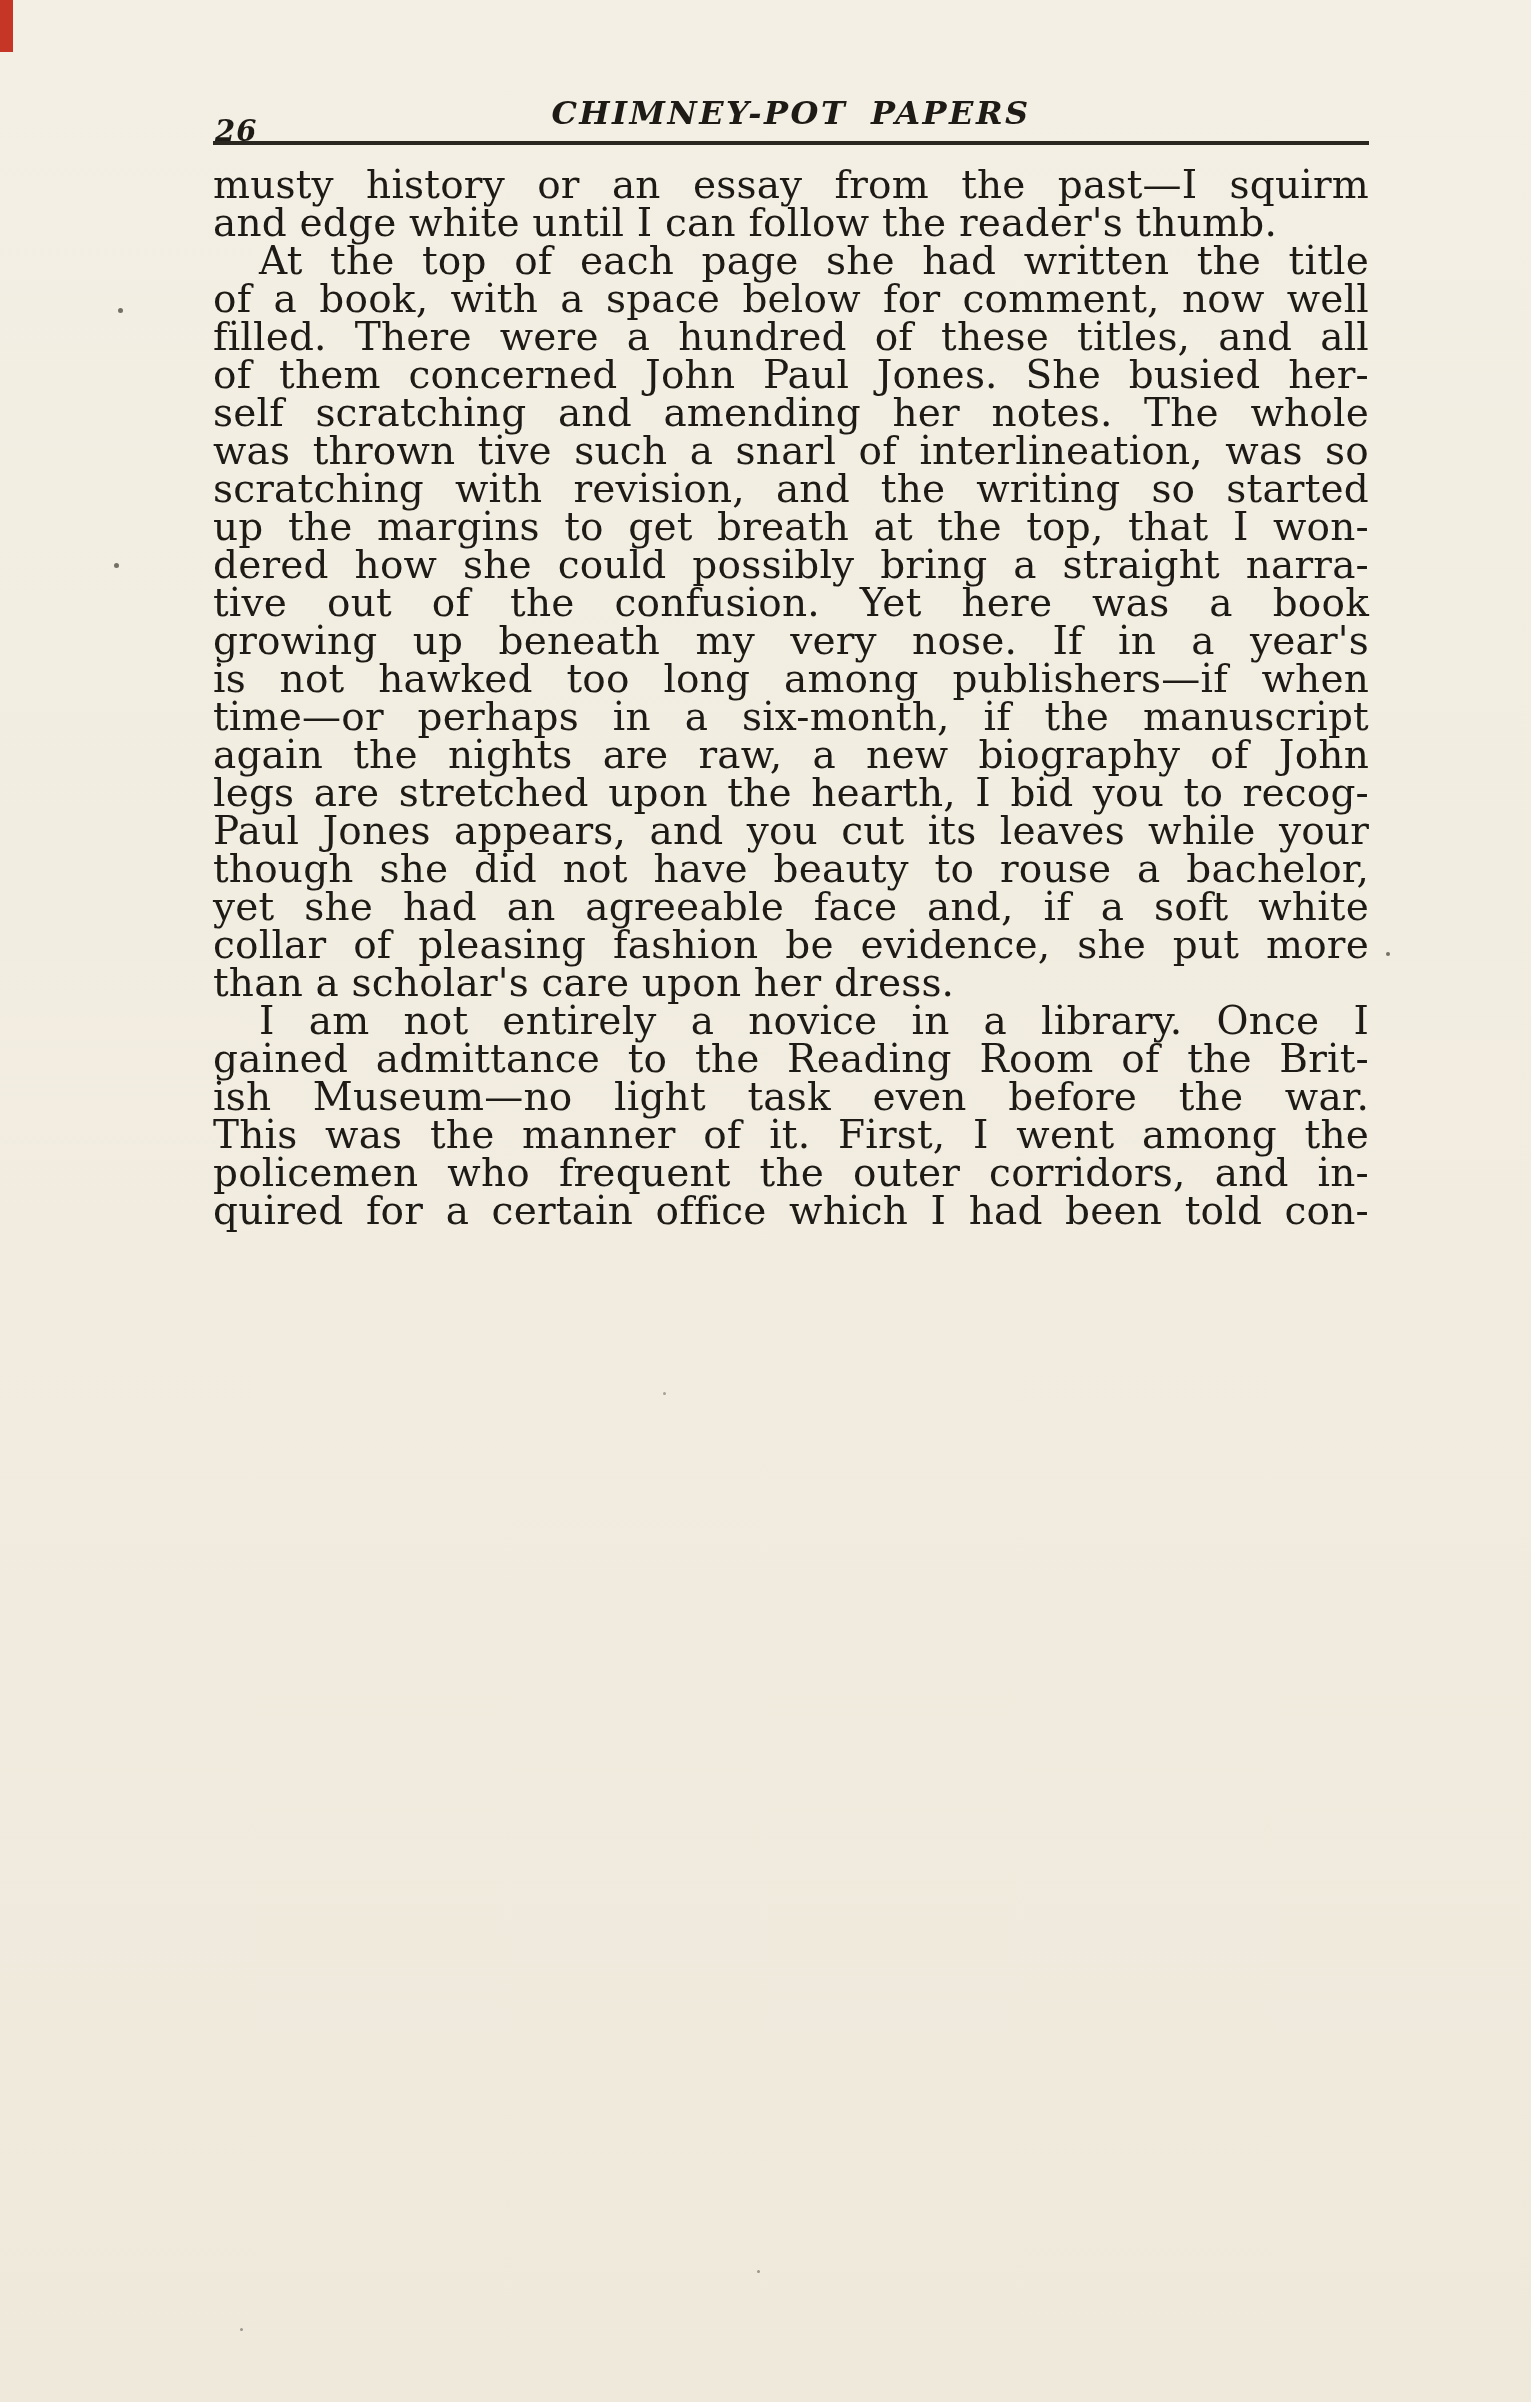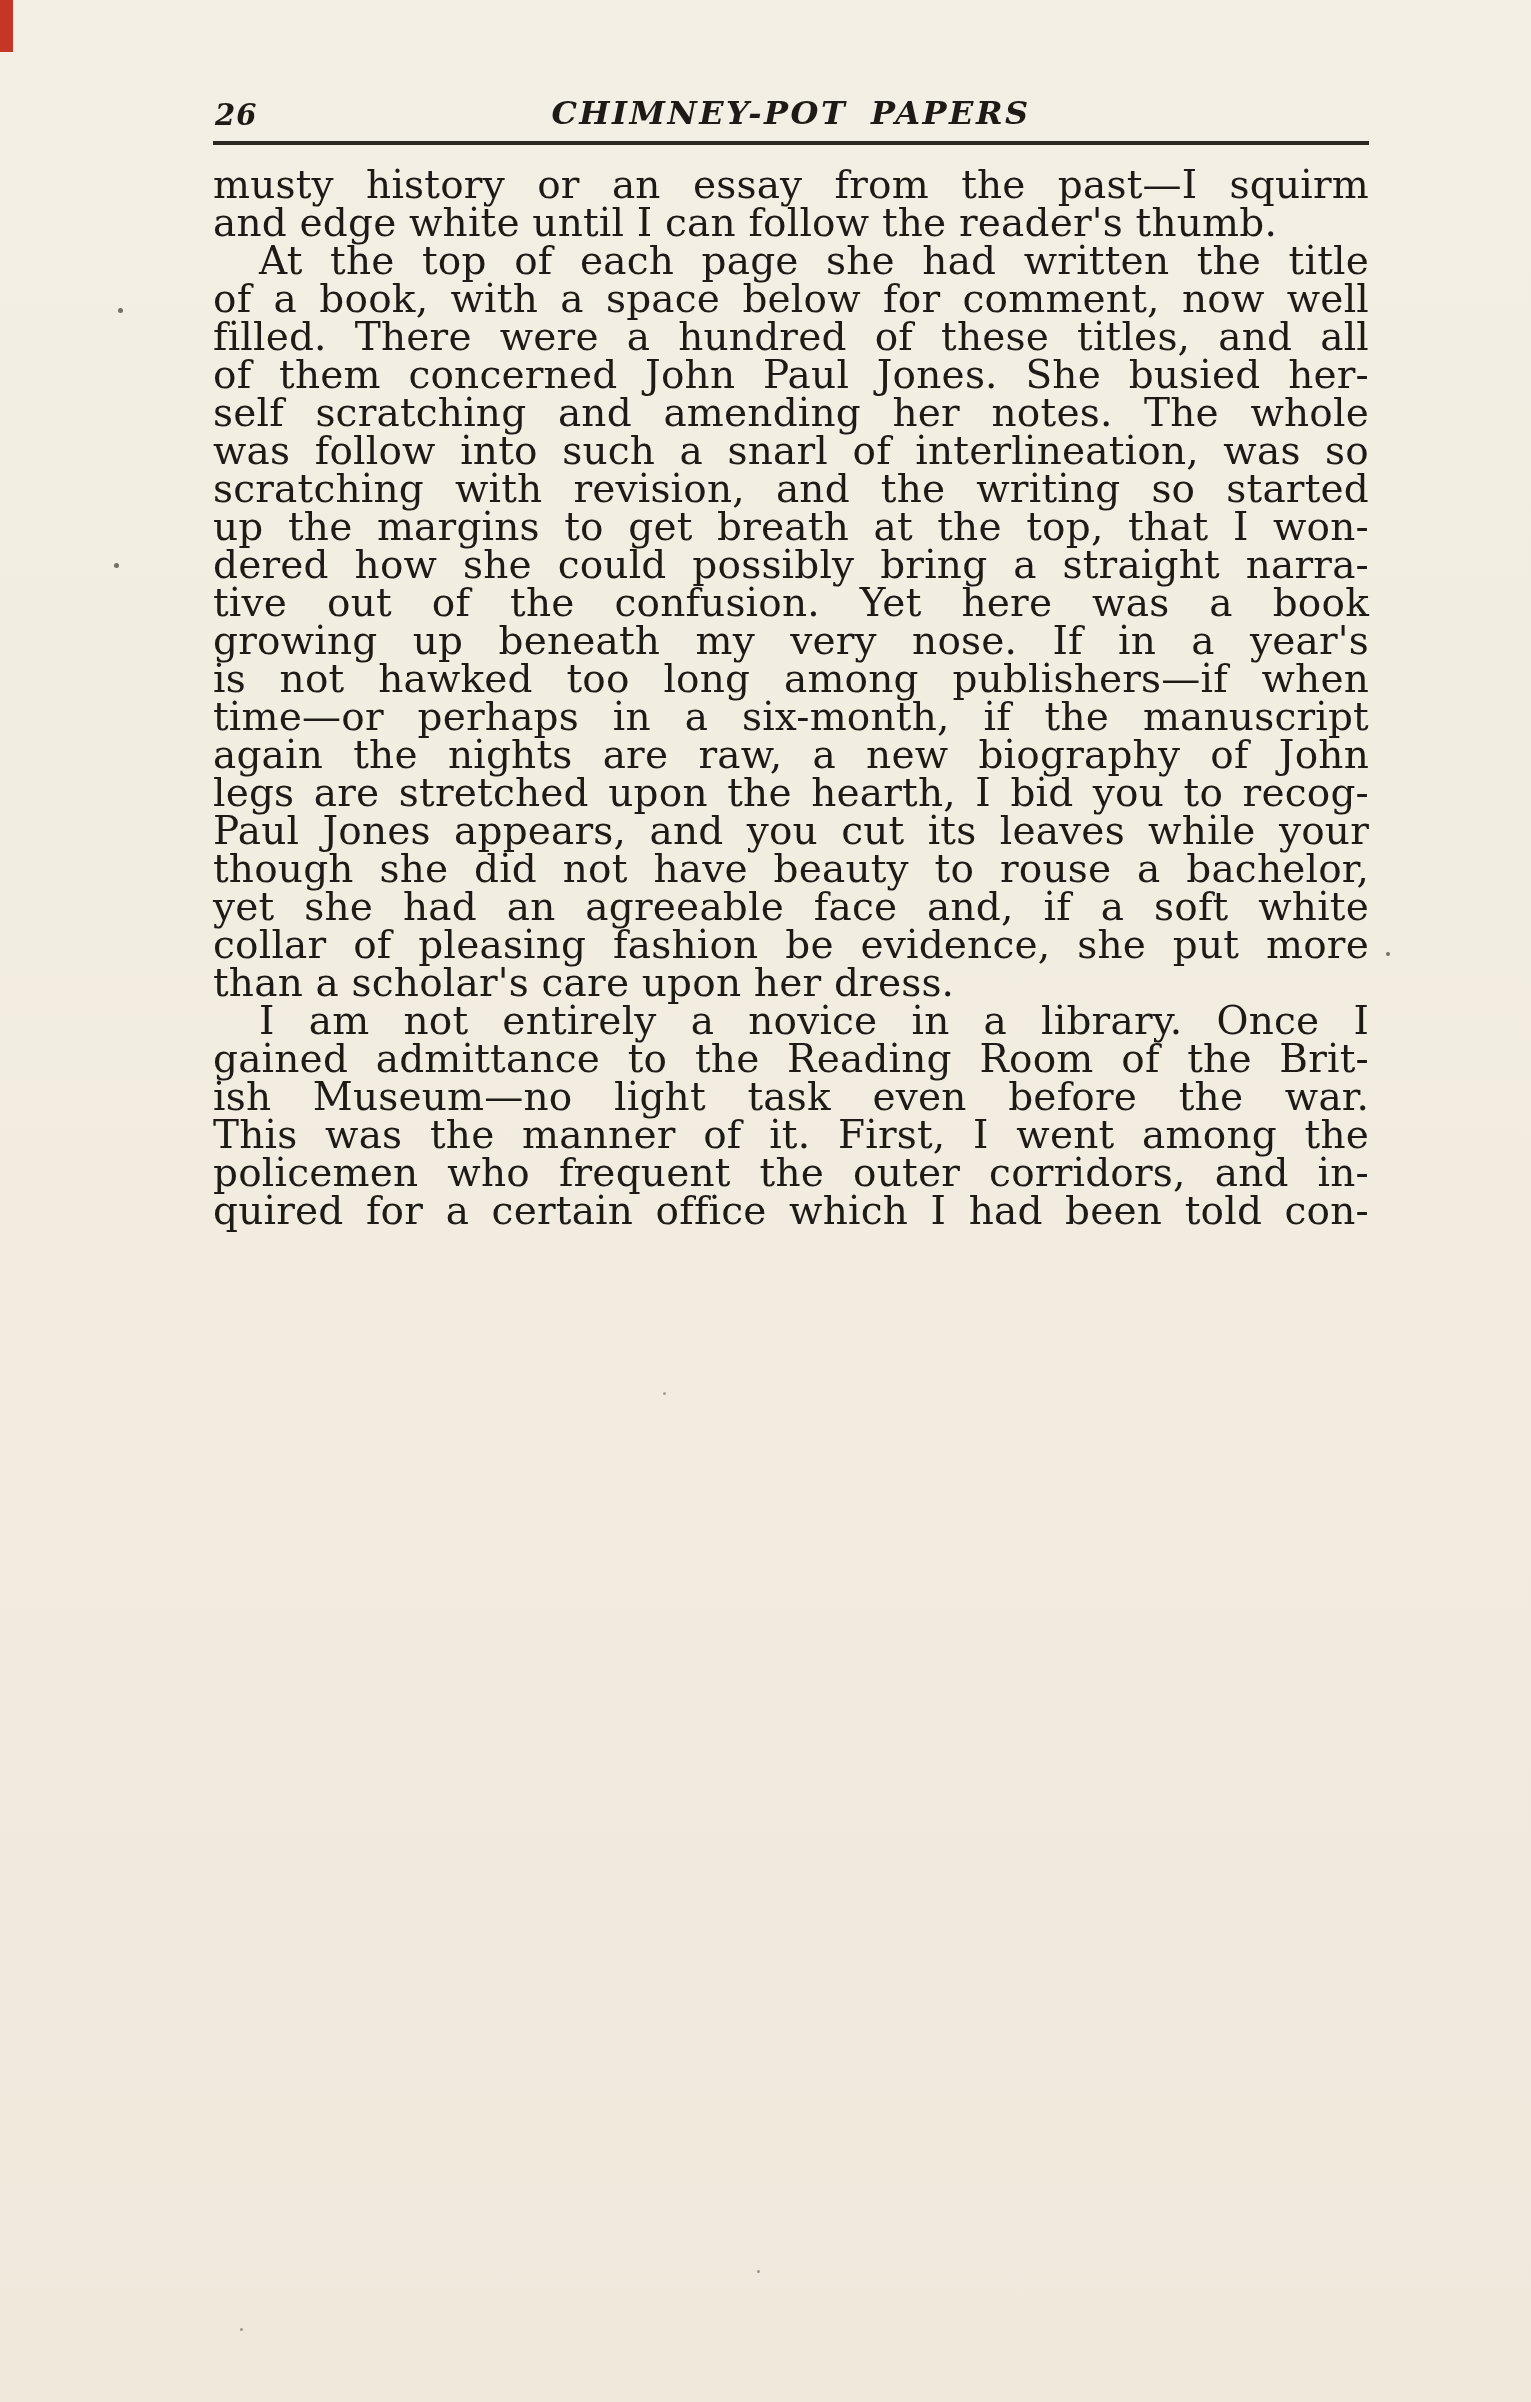--- a/index.html
+++ b/index.html
@@ -30,21 +30,21 @@
     left: 213px;
     top: 94px;
     width: 1156px;
   }
   .header {
     position: relative;
   }
   .page-number {
     position: absolute;
     left: 2px;
-    top: 4px;
+    top: 20px;
     font-style: italic;
     font-weight: bold;
     font-size: 29px;
     letter-spacing: 1px;
   }
   .header-title {
     text-align: center;
     font-style: italic;
     font-weight: bold;
     font-size: 32px;
@@ -97,21 +97,21 @@
     </div>
 
     <div class="body-text">
         <div class="line">musty history or an essay from the past—I squirm</div>
         <div class="line para-end">and edge white until I can follow the reader's thumb.</div>
         <div class="line indent">At the top of each page she had written the title</div>
         <div class="line">of a book, with a space below for comment, now well</div>
         <div class="line">filled. There were a hundred of these titles, and all</div>
         <div class="line">of them concerned John Paul Jones. She busied her-</div>
         <div class="line">self scratching and amending her notes. The whole</div>
-        <div class="line">was follow into such a snarl of interlineation, was so</div>
+        <div class="line">was thrown tive such a snarl of interlineation, was so</div>
         <div class="line">scratching with revision, and the writing so started</div>
         <div class="line">up the margins to get breath at the top, that I won-</div>
         <div class="line">dered how she could possibly bring a straight narra-</div>
         <div class="line">tive out of the confusion. Yet here was a book</div>
         <div class="line">growing up beneath my very nose. If in a year's</div>
         <div class="line">is not hawked too long among publishers—if when</div>
         <div class="line">time—or perhaps in a six-month, if the manuscript</div>
         <div class="line">again the nights are raw, a new biography of John</div>
         <div class="line">legs are stretched upon the hearth, I bid you to recog-</div>
         <div class="line">Paul Jones appears, and you cut its leaves while your</div>

